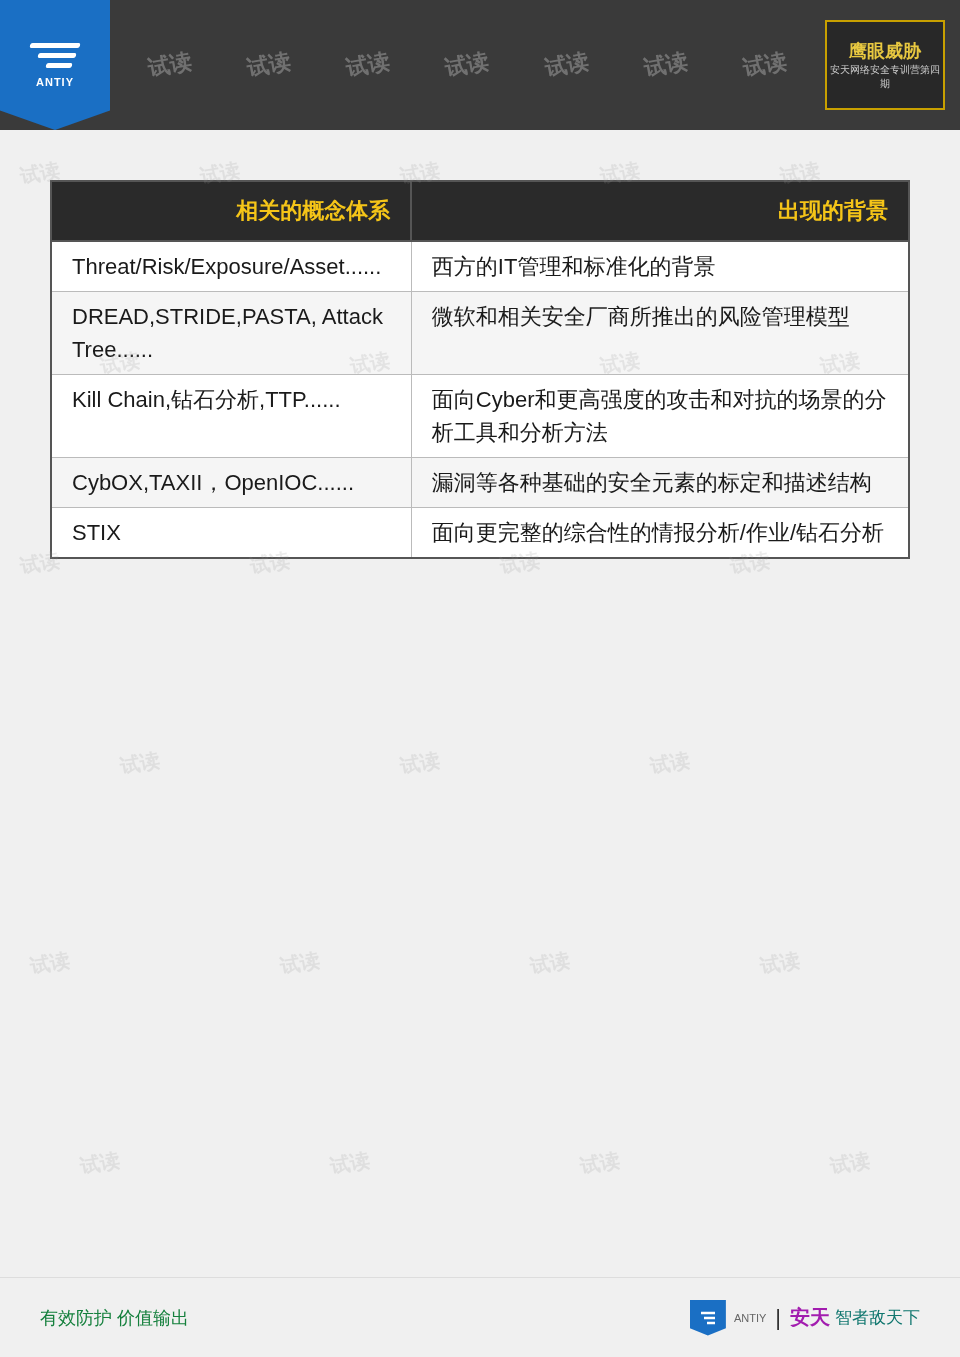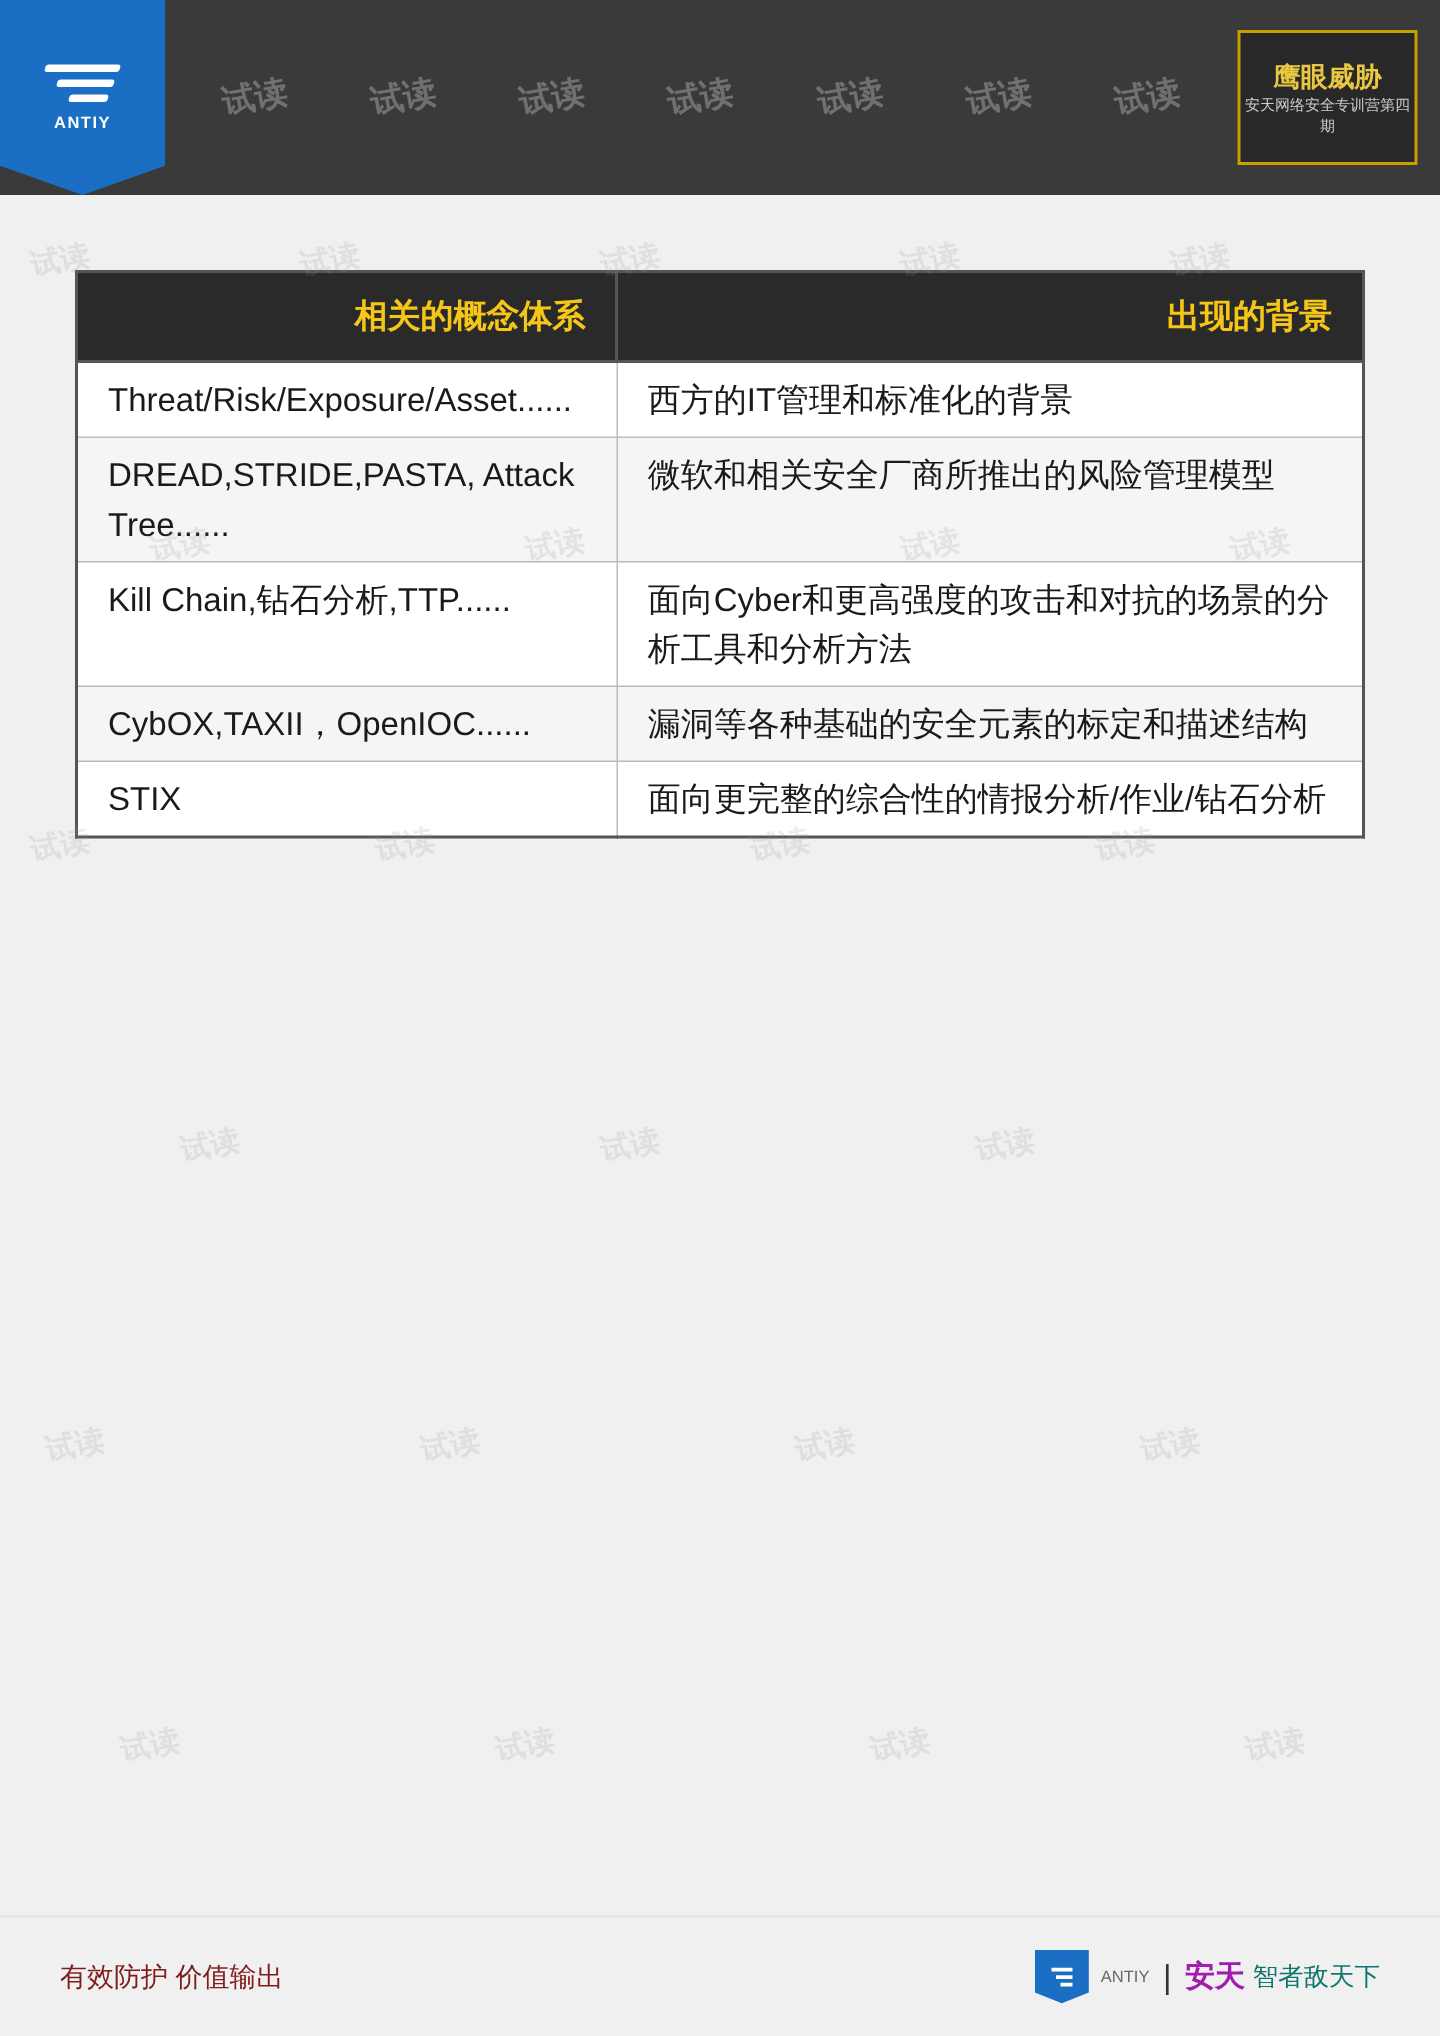--- a/index.html
+++ b/index.html
@@ -181,21 +181,21 @@
       background: #f0f0f0;
       display: flex;
       align-items: center;
       justify-content: space-between;
       padding: 0 40px;
       border-top: 1px solid #ddd;
     }
 
     .footer-left {
       font-size: 18px;
-      color: #7f1d1d;
+      color: #15803d;
       font-weight: 500;
     }
 
     .footer-right {
       display: flex;
       align-items: center;
       gap: 5px;
     }
 
     .footer-logo-antiy {

